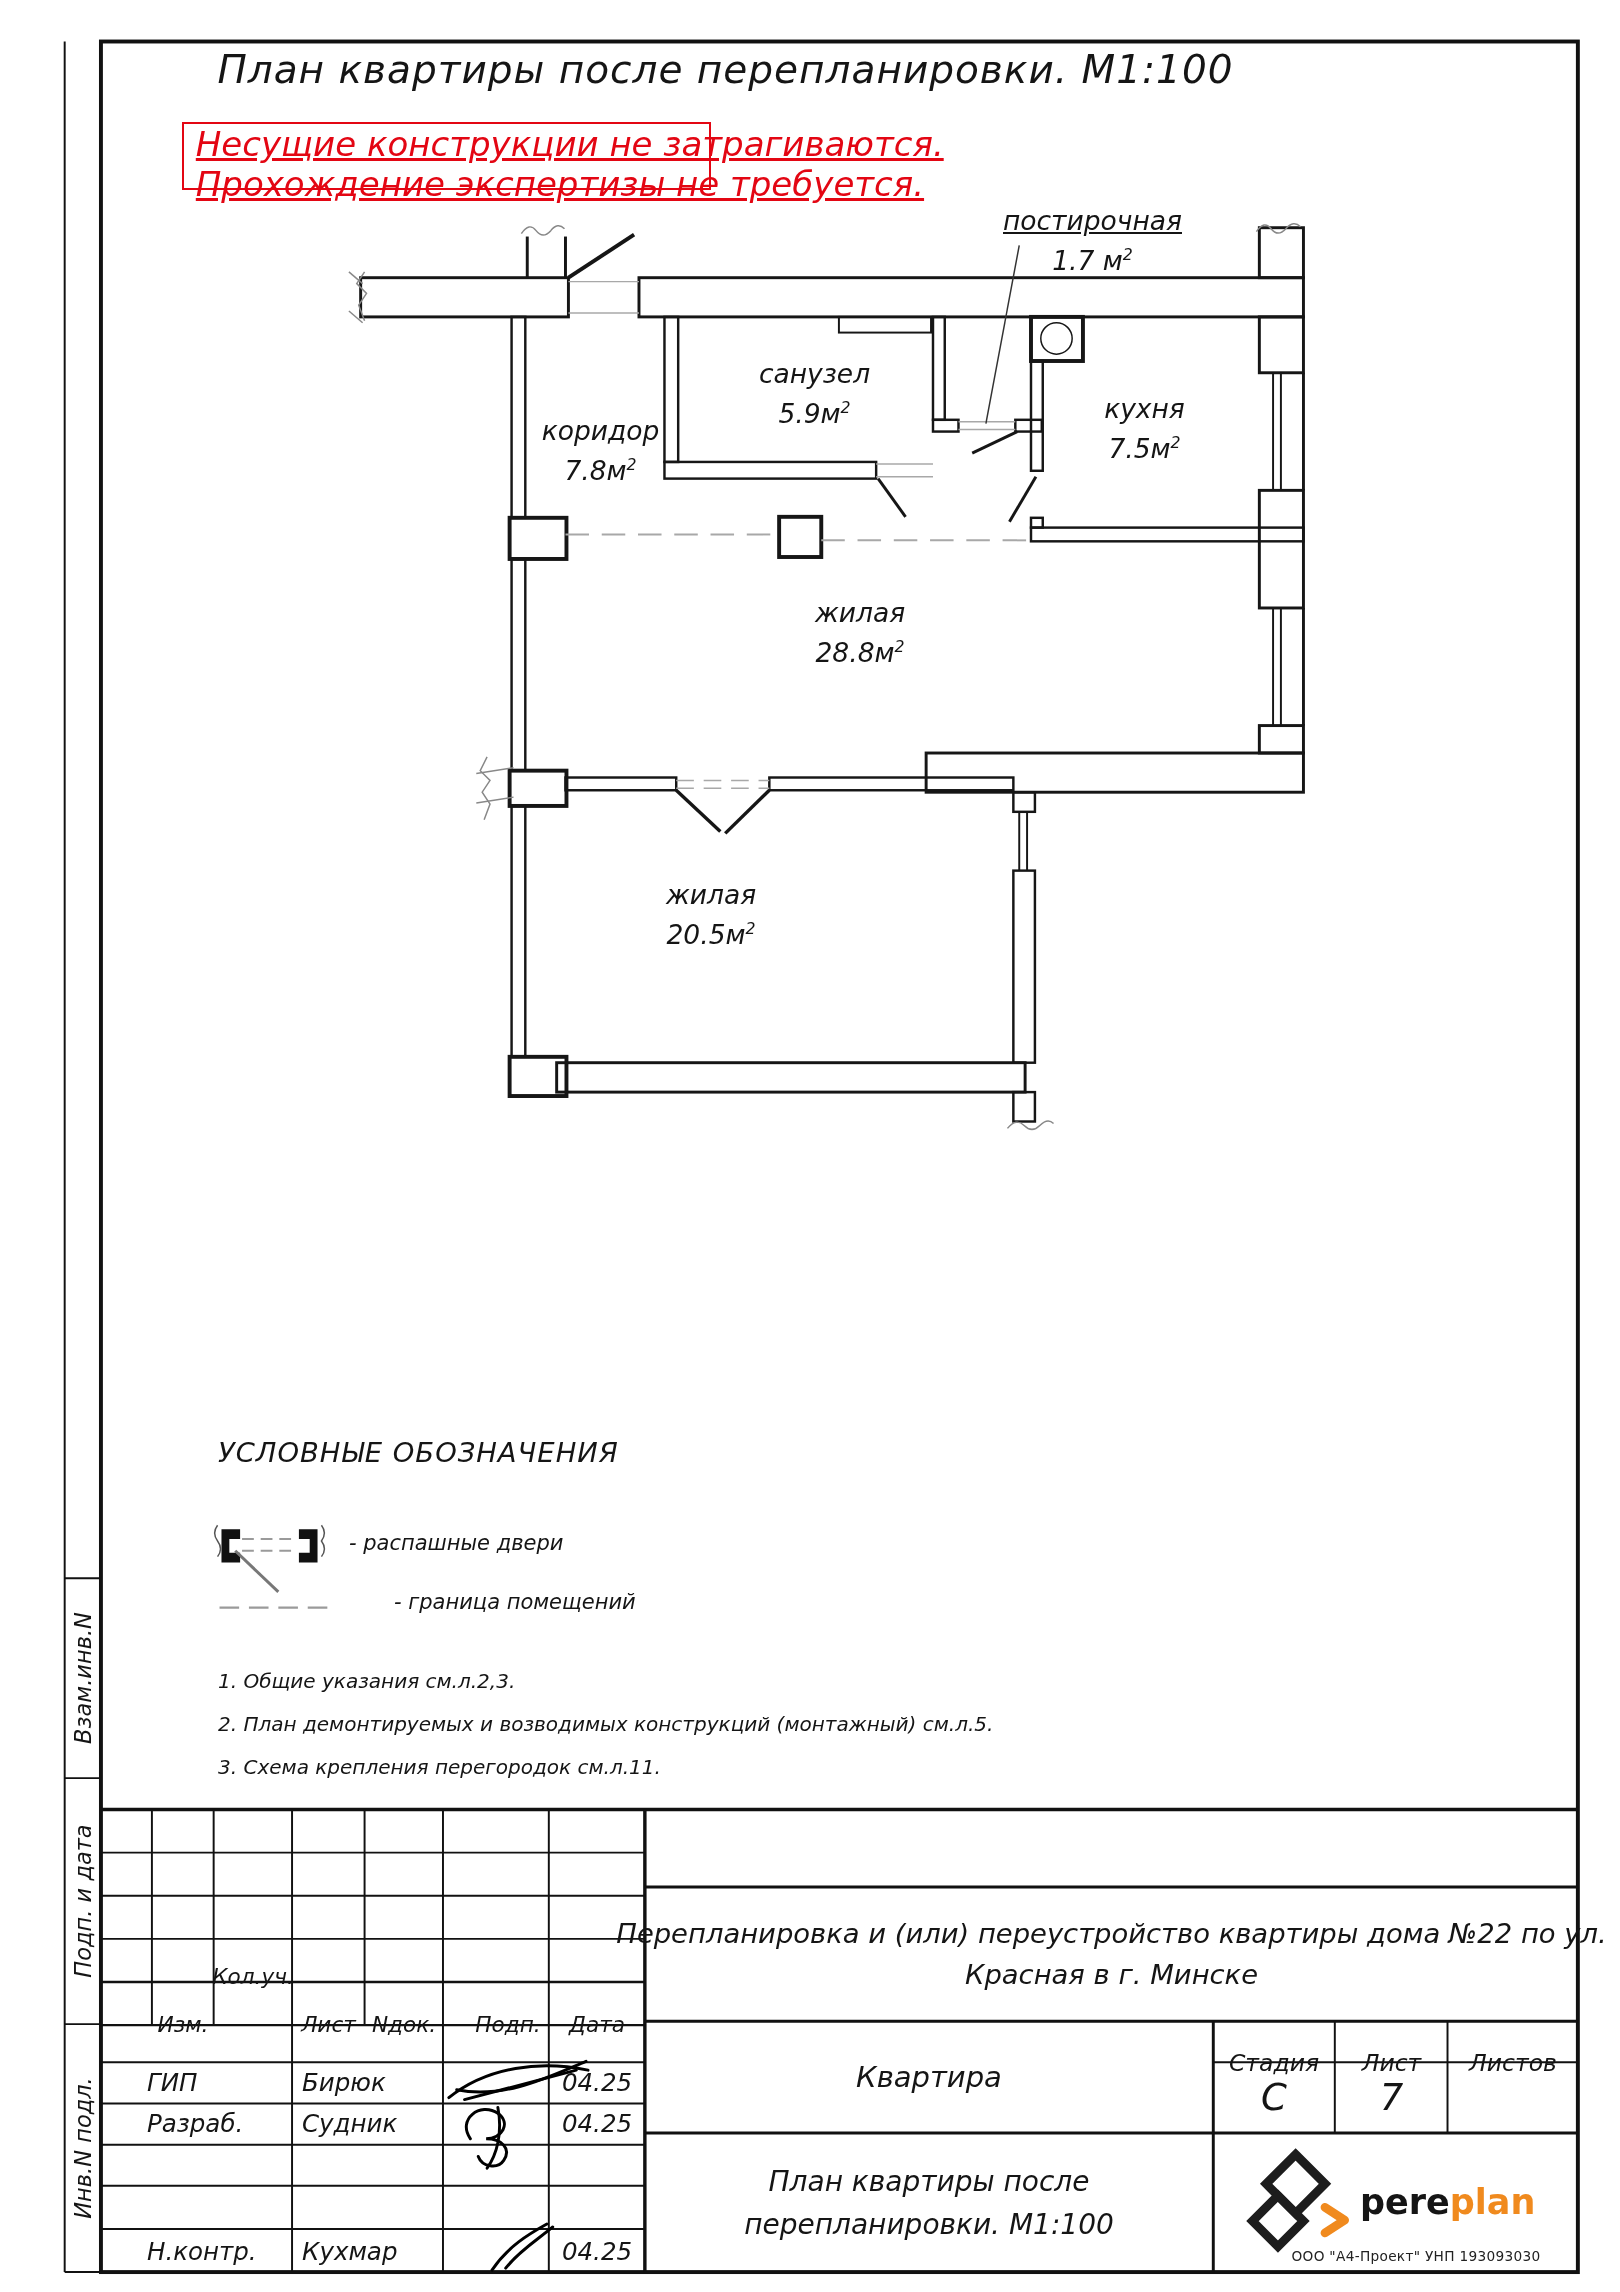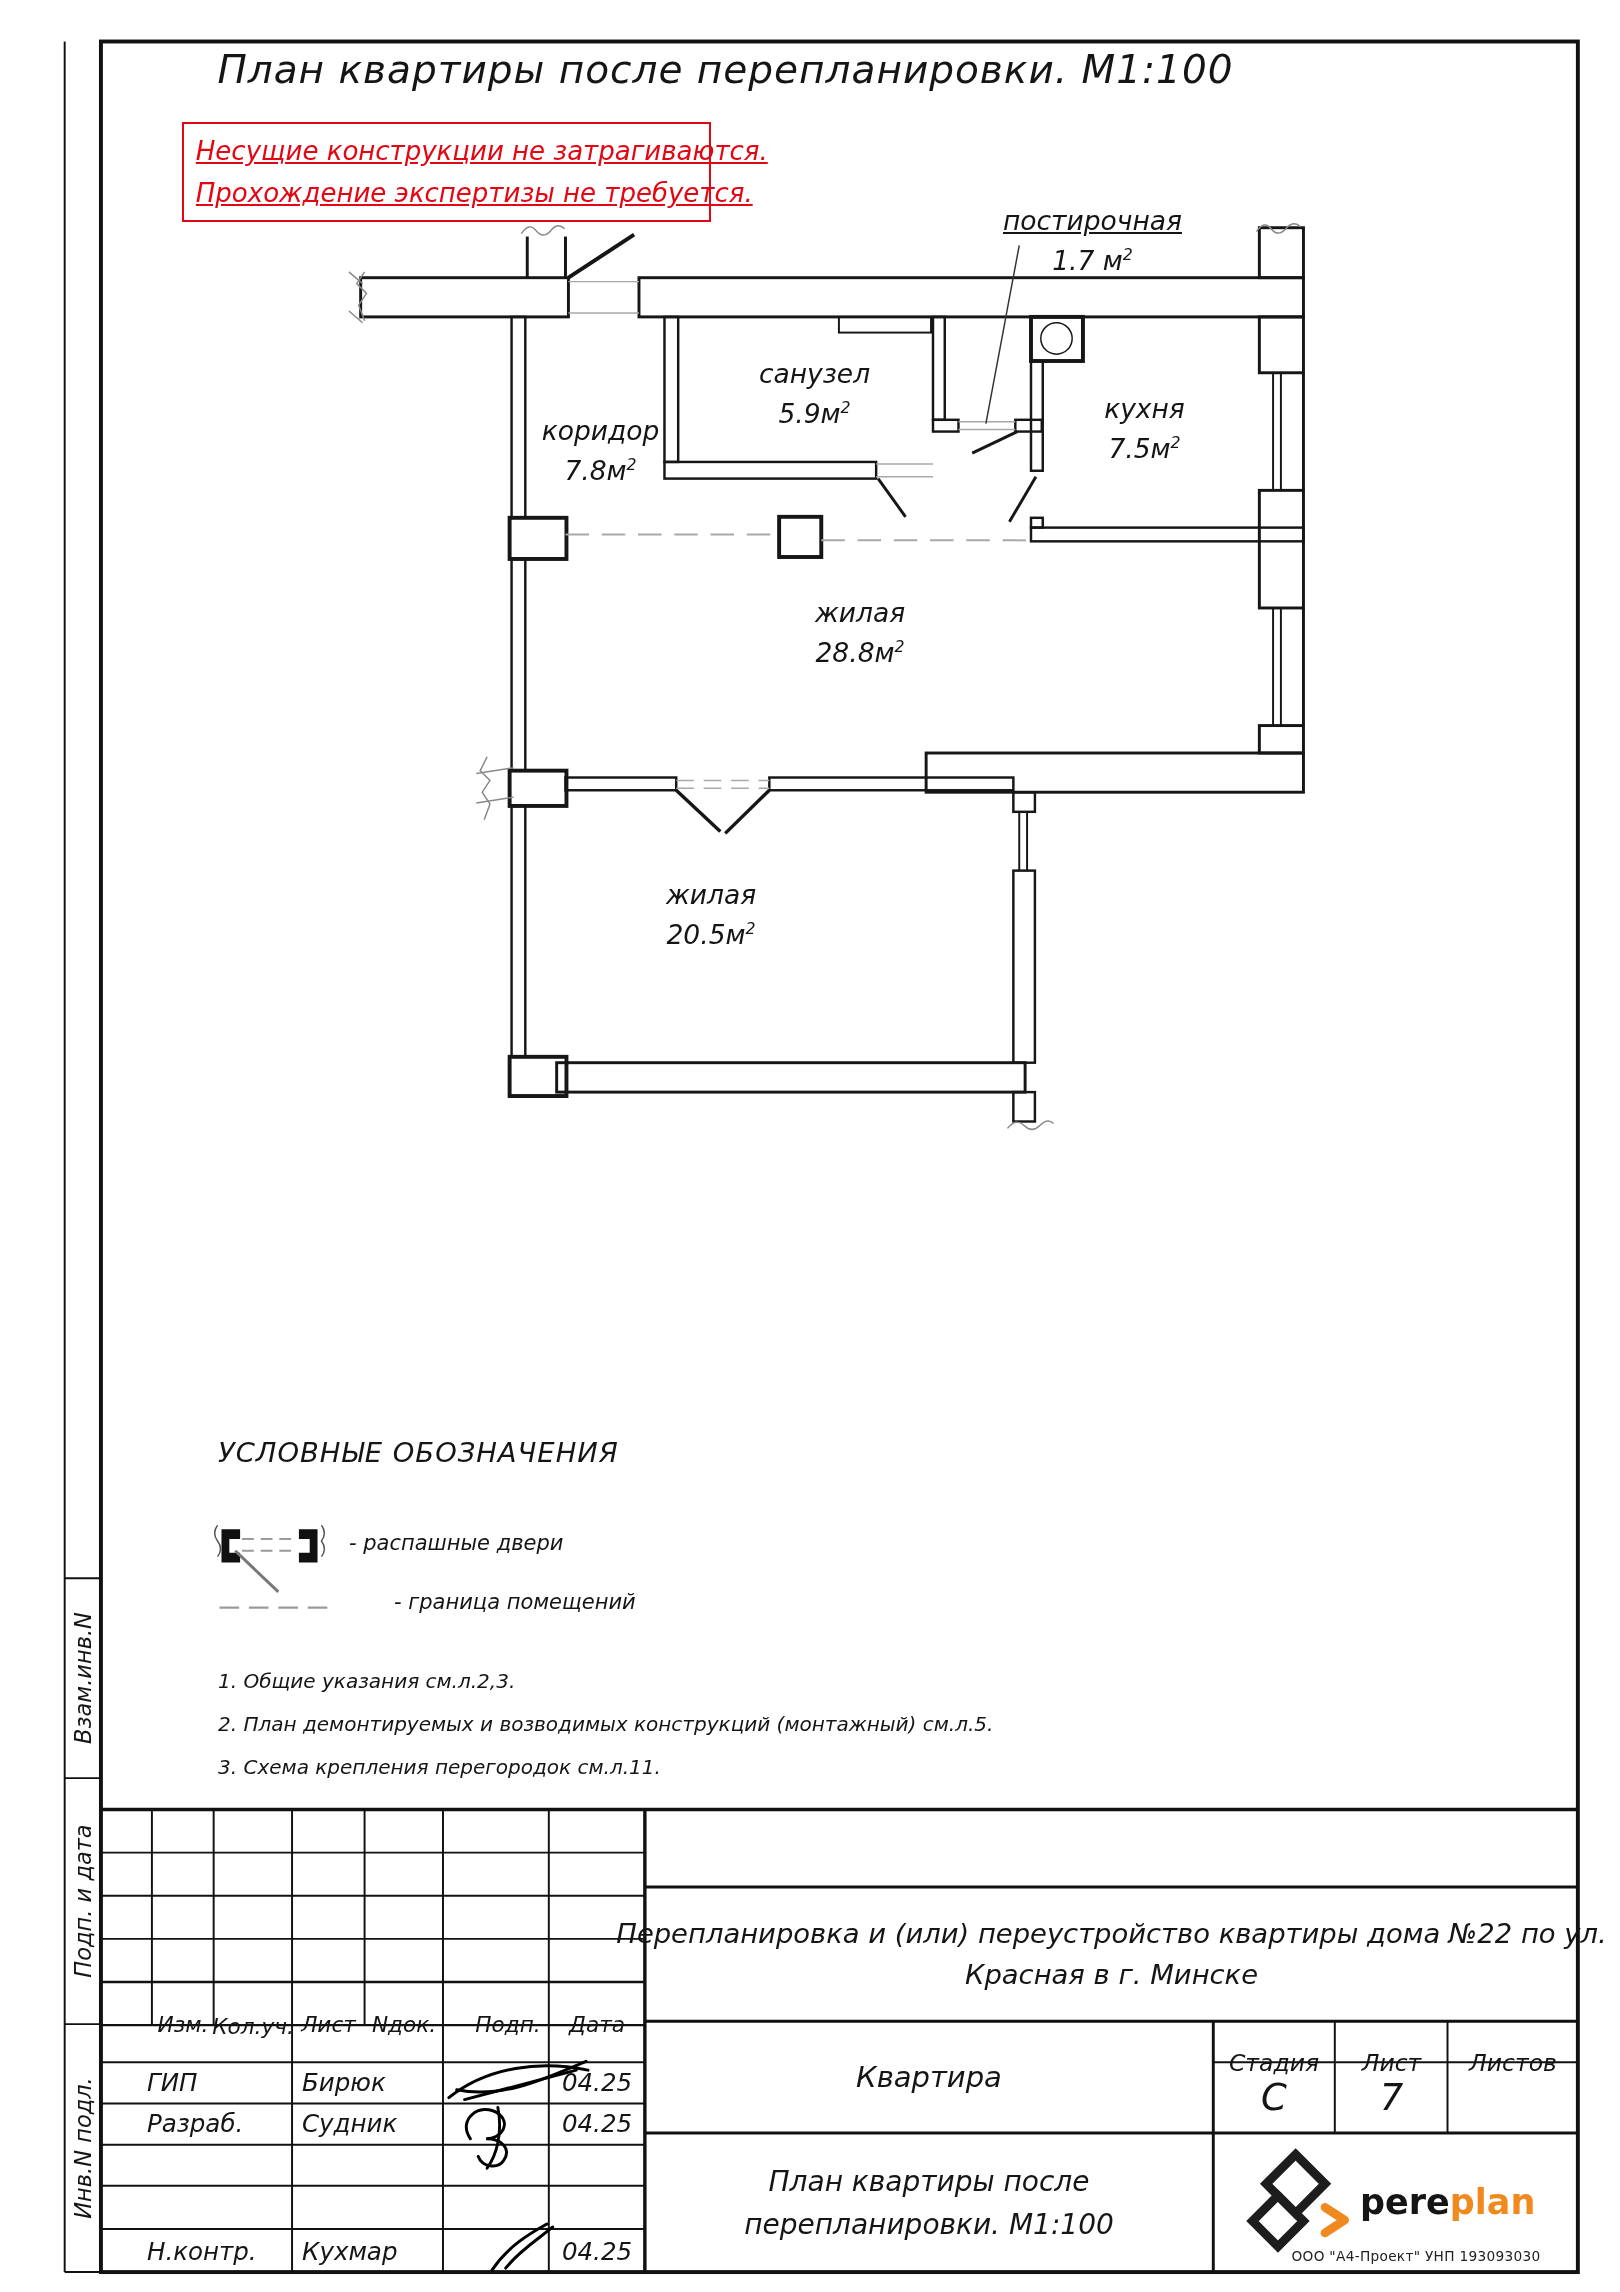--- a/index.html
+++ b/index.html
@@ -1,22 +1,22 @@
 <!DOCTYPE html>
 <html><head>
 <meta charset="utf-8">
 <style>
   html,body{margin:0;padding:0;background:#e9e9e9;}
   .sheet{position:relative;width:1620px;height:2293px;background:#ffffff;
          font-family:"DejaVu Sans",sans-serif;font-style:italic;color:#151515;overflow:hidden;}
   svg.linework{position:absolute;left:0;top:0;z-index:1;}
   .txt{position:absolute;z-index:3;}
   .page-title{left:118px;top:47px;width:1215px;text-align:center;font-size:39px;letter-spacing:1px;white-space:nowrap;}
-  .warnbox{left:182px;top:122px;width:529px;height:100px;border:2.9px solid #e30613;color:#e30613;
-           font-size:26px;display:flex;flex-direction:column;justify-content:space-evenly;padding-left:11.8px;box-sizing:border-box;z-index:3;position:absolute;}
+  .warnbox{left:182px;top:122px;width:529px;height:68px;border:2.9px solid #e30613;color:#e30613;
+           font-size:34px;display:flex;flex-direction:column;justify-content:space-evenly;padding-left:11.8px;box-sizing:border-box;z-index:3;position:absolute;}
   .warnbox div{text-decoration:underline;white-space:nowrap;}
   .room{position:absolute;z-index:3;text-align:center;font-size:26.5px;line-height:34px;}
   .room sup{font-size:15.7px;}
   .room .ul{text-decoration:underline;}
   .legend-h{left:218px;top:1437px;font-size:27.4px;letter-spacing:1px;white-space:nowrap;}
   .leg-item{font-size:21px;white-space:nowrap;}
   .notes div{white-space:nowrap;font-size:20px;line-height:43px;}
   .st-head{font-size:21.6px;display:flex;align-items:center;justify-content:center;height:43px;margin-top:21px;}
   .st-cell{font-size:24.5px;display:flex;align-items:center;height:41px;}
   .st-date{justify-content:center;}
@@ -239,21 +239,21 @@
       <span>Взам.инв.N</span>
     </div>
   <div class="vlabel" style="left:65px;top:1778px;height:246px;">
       <span>Подп. и дата</span>
     </div>
   <div class="vlabel" style="left:65px;top:2024px;height:248px;">
       <span>Инв.N подл.</span>
     </div>
 
   <div class="txt st-head" style="left:152px;top:1982px;width:62px;">Изм.</div>
-  <div class="txt st-head" style="left:214px;top:1984px;width:78px;">Кол.уч.</div>
+  <div class="txt st-head" style="left:214px;top:1934px;width:78px;">Кол.уч.</div>
   <div class="txt st-head" style="left:292px;top:1982px;width:73px;">Лист</div>
   <div class="txt st-head" style="left:365px;top:1982px;width:78px;">Nдок.</div>
   <div class="txt st-head" style="left:443px;top:1982px;width:106px;padding-left:12px;">Подп.</div>
   <div class="txt st-head" style="left:549px;top:1982px;width:96px;">Дата</div>
 
   <div class="txt st-cell" style="left:147px;top:2062px;width:142px;">ГИП</div>
   <div class="txt st-cell" style="left:302px;top:2062px;width:137px;">Бирюк</div>
   <div class="txt st-cell st-date" style="left:549px;top:2062px;width:96px;">04.25</div>
   <div class="txt st-cell" style="left:147px;top:2103px;width:142px;">Разраб.</div>
   <div class="txt st-cell" style="left:302px;top:2103px;width:137px;">Судник</div>

